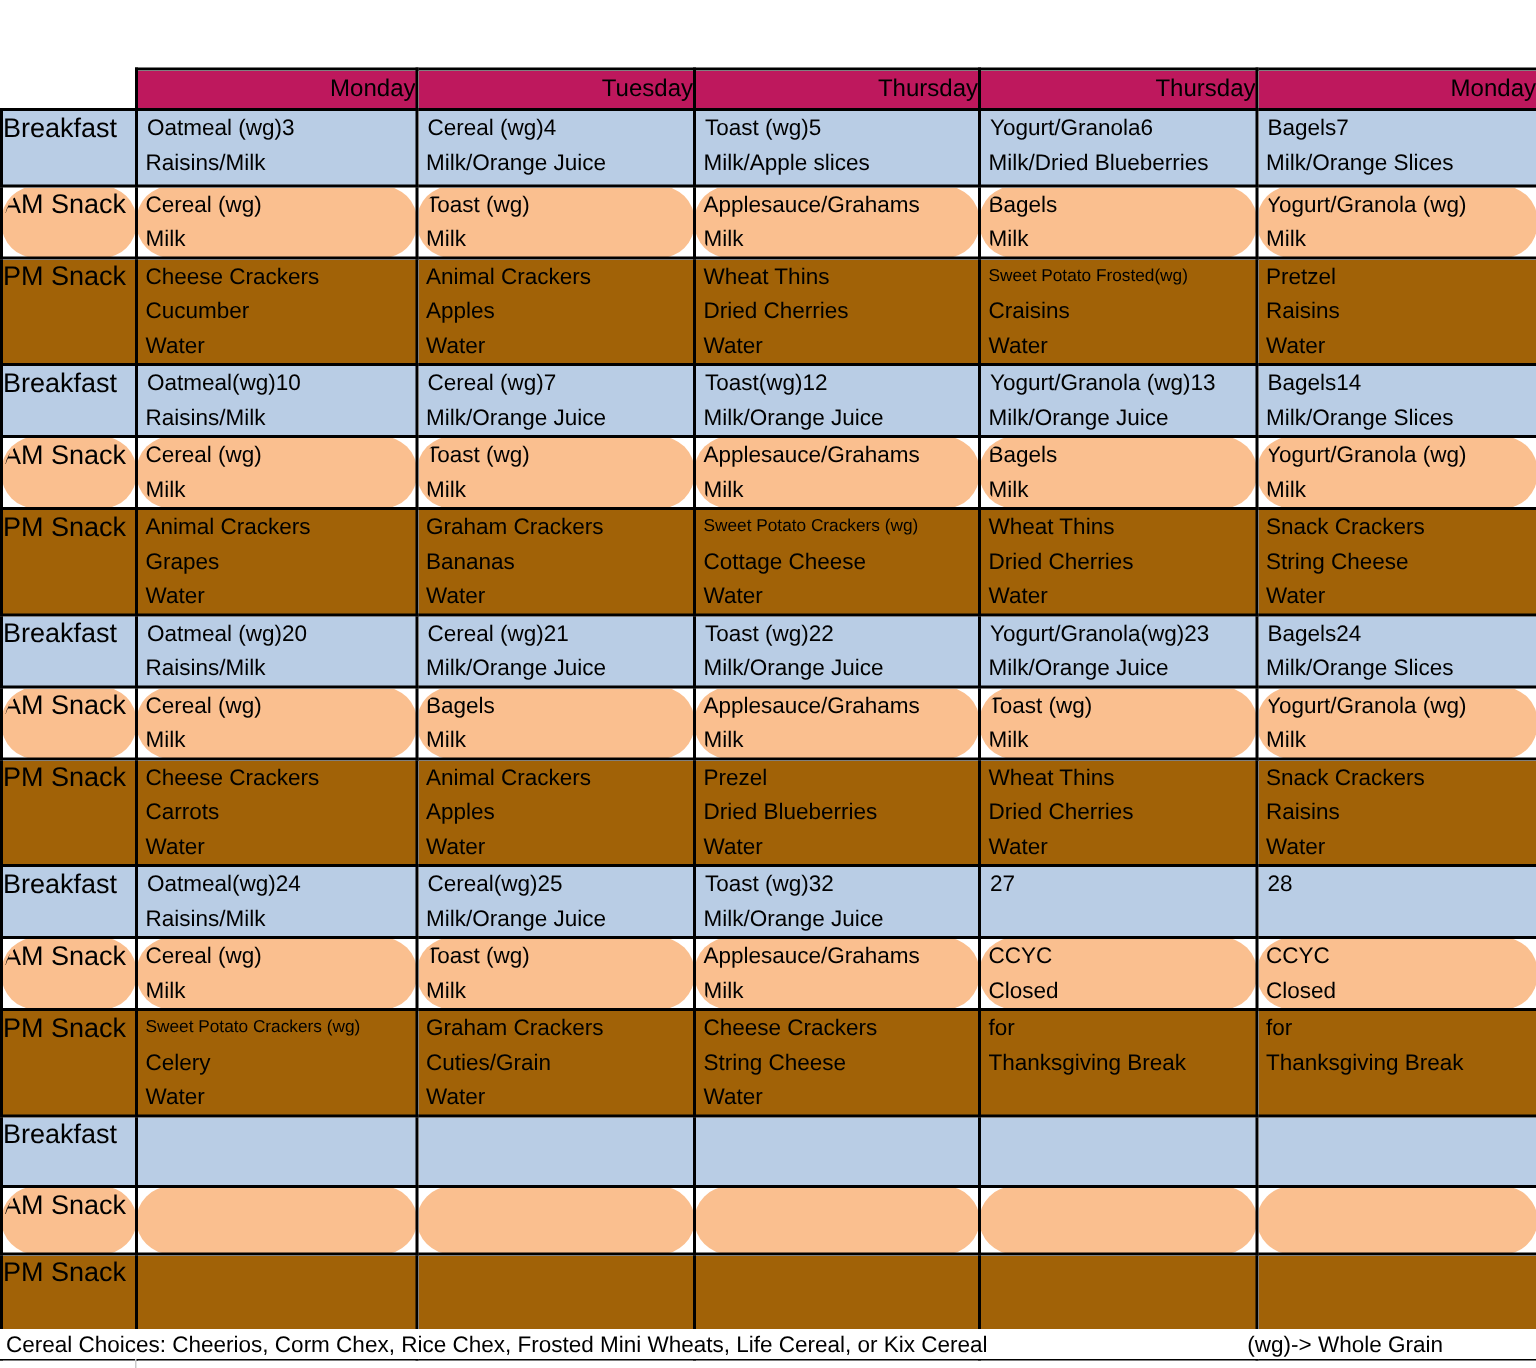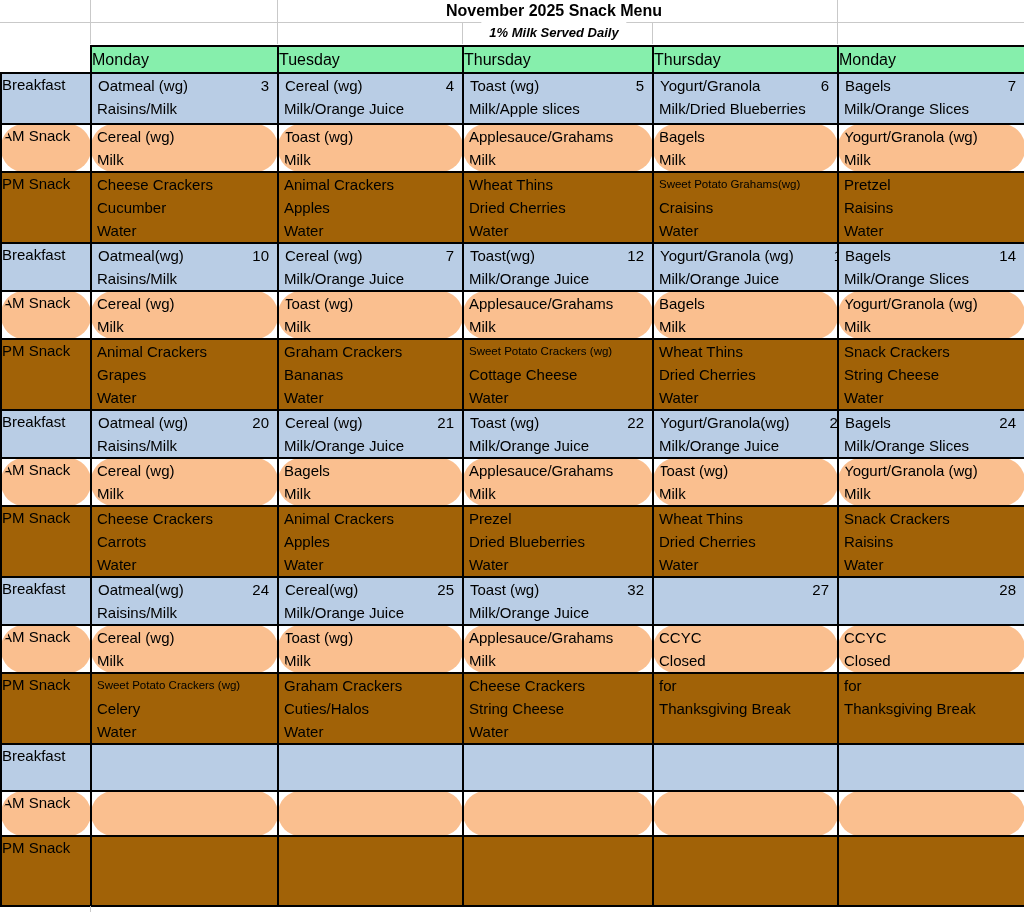--- a/index.html
+++ b/index.html
@@ -11,58 +11,48 @@
   .hline{position:absolute;top:22px;left:0;width:1024px;height:1px;background:#c9c9c9;}
   .title-span{position:absolute;top:0;left:554px;transform:translateX(-50%);background:#fff;
     line-height:22px;height:22px;font-size:16px;font-weight:bold;white-space:nowrap;padding:0 8px;}
   .subtitle-span{position:absolute;top:22px;left:554px;transform:translateX(-50%);background:#fff;
     line-height:21px;height:21px;font-size:13px;font-weight:bold;font-style:italic;white-space:nowrap;padding:0 8px;}
 
   
   table.menu{position:absolute;top:45px;left:0;width:1024px;border-collapse:collapse;table-layout:fixed;font-size:15px;}
   table.menu td{padding:0;vertical-align:top;overflow:hidden;white-space:nowrap;}
   .corner{border:none;background:#fff;}
-  .dayhead{border:2px solid #000;background:#86efac;text-align:left;vertical-align:middle!important;font-size:16px;}
+  .dayhead{border:2px solid #000;background:#be185d;text-align:right;vertical-align:middle!important;font-size:16px;}
   tr.hrow{height:27px;}
   .cell,.label{border:2px solid #000;}
   tr.r-bf{height:47px;}
   tr.first-bf{height:51px;}
   tr.r-am{height:45px;}
   tr.r-pm{height:70px;}
   .bg-bf{background:#B9CDE5;}
   .bg-am{background:#FABF8F;border-radius:23px;}
   .bg-pm{background:#a16207;}
-  .label{padding:1px 0 0 5px;line-height:22px;font-size:15px;}
-  .bf1{display:flex;justify-content:space-between;line-height:22px;padding:1px 8px 0 6px;gap:40px;}
+  .label{padding:1px 0 0 5px;line-height:22px;font-size:18px;}
+  .bf1{display:flex;line-height:22px;padding:1px 8px 0 6px;}
   .bfname{white-space:nowrap;}
   .bfday{white-space:nowrap;}
   .ln{line-height:23px;padding-left:5px;}
   .small{font-size:11.5px;}
 
   
   .footer{position:absolute;top:886px;left:0;width:1024px;height:20px;display:flex;align-items:center;font-size:15px;background:#fff;}
   .footer .cereal{margin-left:4px;white-space:nowrap;}
   .footer .wg{margin-left:auto;margin-right:62px;white-space:nowrap;}
   .bstrip-vline{position:absolute;top:906px;left:90px;width:1px;height:6px;background:#c9c9c9;}
 </style>
 </head>
 <body>
 
 <div class="page">
 
-  <div class="tophead">
-    <div class="vline" style="left:90px"></div>
-    <div class="vline" style="left:277px"></div>
-    <div class="vline" style="left:462px"></div>
-    <div class="vline" style="left:652px"></div>
-    <div class="vline" style="left:837px"></div>
-    <div class="hline"></div>
-    <span class="title-span">November 2025 Snack Menu</span>
-    <span class="subtitle-span">1% Milk Served Daily</span>
-  </div>
 
   <table class="menu">
     <colgroup>
       <col style="width:90px">
         <col style="width:187px">
         <col style="width:185px">
       <col style="width:190px">
         <col style="width:185px">
         <col style="width:187px">
     </colgroup>
@@ -149,21 +139,21 @@
             <div class="ln">Animal Crackers</div>
             <div class="ln">Apples</div>
             <div class="ln">Water</div>
           </td>
           <td class="cell bg-pm">
             <div class="ln">Wheat Thins</div>
             <div class="ln">Dried Cherries</div>
             <div class="ln">Water</div>
           </td>
           <td class="cell bg-pm">
-            <div class="ln small">Sweet Potato Grahams(wg)</div>
+            <div class="ln small">Sweet Potato Frosted(wg)</div>
             <div class="ln">Craisins</div>
             <div class="ln">Water</div>
           </td>
           <td class="cell bg-pm">
             <div class="ln">Pretzel</div>
             <div class="ln">Raisins</div>
             <div class="ln">Water</div>
           </td>
         </tr>
         <tr class="r-bf">
@@ -407,21 +397,21 @@
         </tr>
         <tr class="r-pm">
           <td class="label bg-pm">PM Snack</td>
           <td class="cell bg-pm">
             <div class="ln small">Sweet Potato Crackers (wg)</div>
             <div class="ln">Celery</div>
             <div class="ln">Water</div>
           </td>
           <td class="cell bg-pm">
             <div class="ln">Graham Crackers</div>
-            <div class="ln">Cuties/Halos</div>
+            <div class="ln">Cuties/Grain</div>
             <div class="ln">Water</div>
           </td>
           <td class="cell bg-pm">
             <div class="ln">Cheese Crackers</div>
             <div class="ln">String Cheese</div>
             <div class="ln">Water</div>
           </td>
           <td class="cell bg-pm">
             <div class="ln">for</div>
             <div class="ln">Thanksgiving Break</div>
@@ -481,15 +471,19 @@
           <td class="label bg-pm">PM Snack</td>
           <td class="cell bg-pm"></td>
           <td class="cell bg-pm"></td>
           <td class="cell bg-pm"></td>
           <td class="cell bg-pm"></td>
           <td class="cell bg-pm"></td>
         </tr>
       </tbody>
   </table>
 
+  <div class="footer">
+    <span class="cereal">Cereal Choices: Cheerios, Corm Chex, Rice Chex, Frosted Mini Wheats, Life Cereal, or Kix Cereal</span>
+    <span class="wg">(wg)-&gt; Whole Grain</span>
+  </div>
   <div class="bstrip-vline"></div>
 
 </div>
 
 </body></html>

